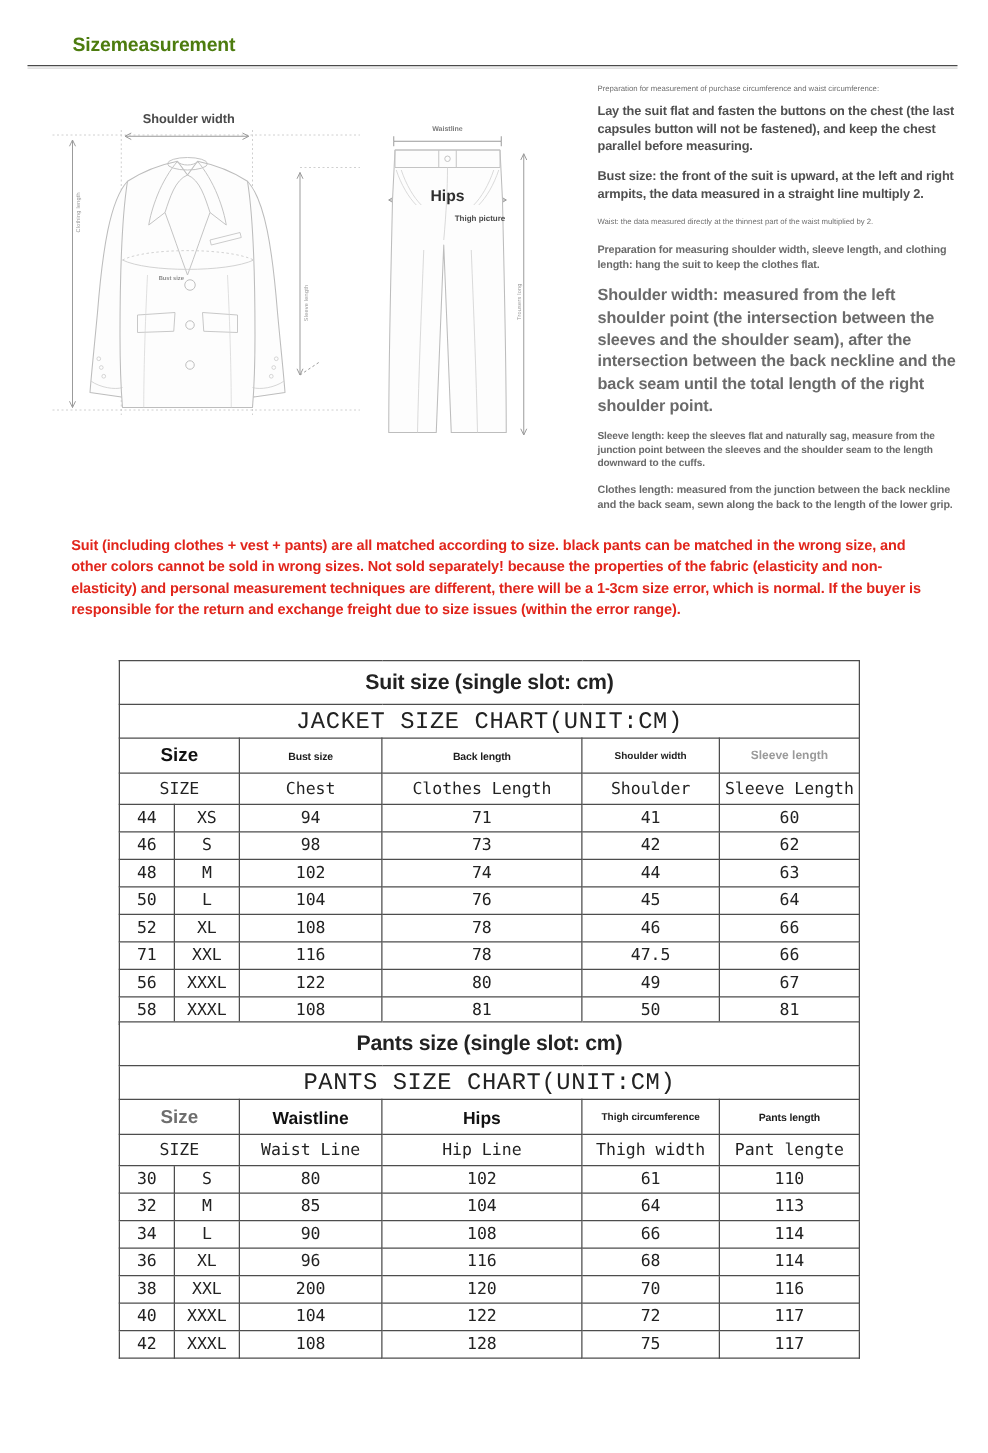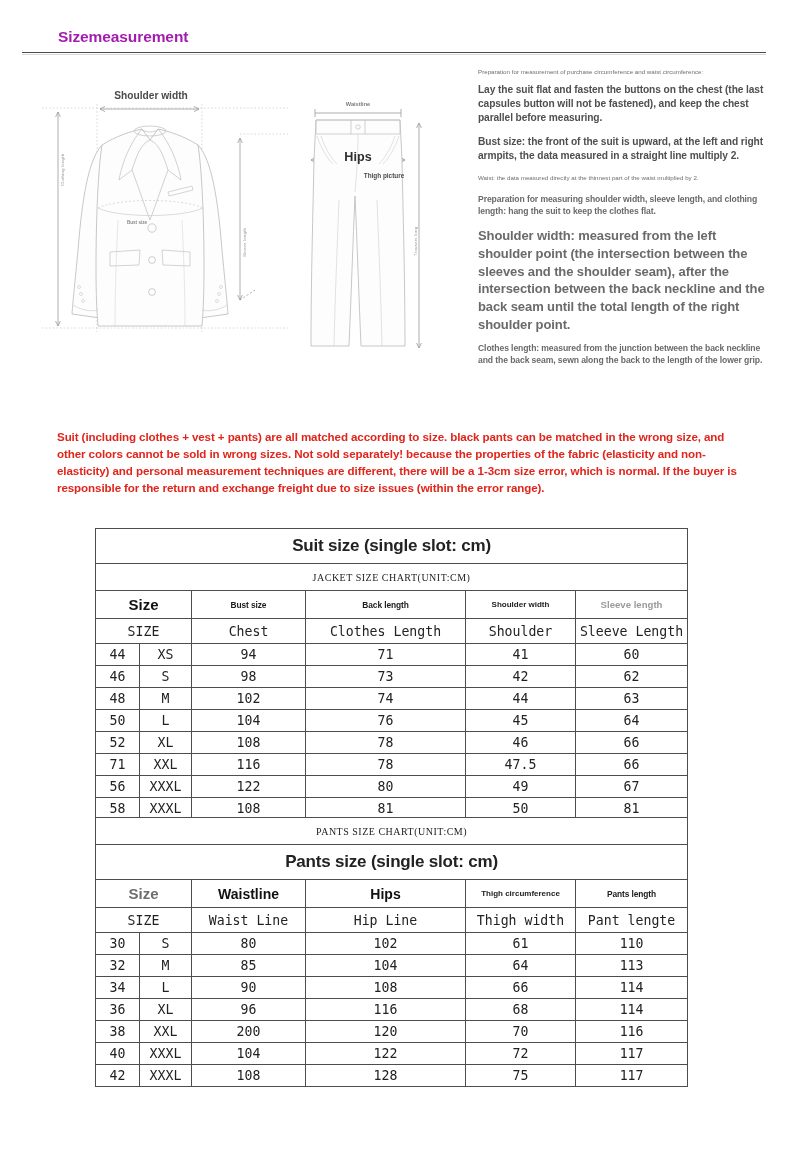--- a/index.html
+++ b/index.html
@@ -19,21 +19,21 @@
   
   #header {
     position: absolute;
     left: 22px;
     top: 28px;
     width: 744px;
   }
   #page-title {
     font-size: 15.5px;
     font-weight: bold;
-    color: #a21caf;
+    color: #4d7c0f;
     letter-spacing: -0.1px;
     padding-left: 36px;
     padding-bottom: 6px;
   }
   #title-rule {
     height: 1px;
     background: #4a4a4a;
     width: 100%;
   }
   #title-rule-2 {
@@ -133,22 +133,22 @@
     color: #222;
   }
   .t-title {
     font-size: 17px;
     font-weight: bold;
     height: 34px;
     color: #1b1b1b;
     letter-spacing: -0.2px;
   }
   .t-sub {
-    font-family: Liberation Serif, serif;
-    font-size: 10px;
+    font-family: Liberation Mono, monospace;
+    font-size: 19px;
     height: 26px;
     color: #2b2b2b;
     letter-spacing: 0.5px;
   }
   .t-head {
     height: 27px;
     font-weight: bold;
   }
   .t-head.size-col { font-size: 15px; color: #6e6e6e; }
   .t-head.size-col.dark { color: #111; }
@@ -336,20 +336,21 @@
   </div>
 </div>
 
 <div id="instructions">
   <div class="ins-small">Preparation for measurement of purchase circumference and waist circumference:</div>
   <div class="ins-big">Lay the suit flat and fasten the buttons on the chest (the last capsules button will not be fastened), and keep the chest parallel before measuring.</div>
   <div class="ins-big">Bust size: the front of the suit is upward, at the left and right armpits, the data measured in a straight line multiply 2.</div>
   <div class="ins-small" style="margin-bottom:12px;">Waist: the data measured directly at the thinnest part of the waist multiplied by 2.</div>
   <div class="ins-mid">Preparation for measuring shoulder width, sleeve length, and clothing length: hang the suit to keep the clothes flat.</div>
   <div class="ins-mid" style="font-size:13px;">Shoulder width: measured from the left shoulder point (the intersection between the sleeves and the shoulder seam), after the intersection between the back neckline and the back seam until the total length of the right shoulder point.</div>
+  <div class="ins-mid" style="font-size:8.1px;">Sleeve length: keep the sleeves flat and naturally sag, measure from the junction point between the sleeves and the shoulder seam to the length downward to the cuffs.</div>
   <div class="ins-mid">Clothes length: measured from the junction between the back neckline and the back seam, sewn along the back to the length of the lower grip.</div>
 </div>
 
 <div id="warning">Suit (including clothes + vest + pants) are all matched according to size. black pants can be matched in the wrong size, and other colors cannot be sold in wrong sizes. Not sold separately! because the properties of the fabric (elasticity and non-elasticity) and personal measurement techniques are different, there will be a 1-3cm size error, which is normal. If the buyer is responsible for the return and exchange freight due to size issues (within the error range).</div>
 
 <table class="sizetable" id="table-suit">
   <colgroup>
     <col class="col-num">
       <col class="col-alpha">
       <col class="col-a">
@@ -449,24 +450,24 @@
   <colgroup>
     <col class="col-num">
       <col class="col-alpha">
       <col class="col-a">
       <col class="col-b">
       <col class="col-c">
       <col class="col-d">
   </colgroup>
   <tbody>
     <tr>
+      <td class="t-title" colspan="6">Pants size (single slot: cm)</td>
+    </tr>
+    <tr>
       <td class="t-sub" colspan="6">PANTS SIZE CHART(UNIT:CM)</td>
-    </tr>
-    <tr>
-      <td class="t-title" colspan="6">Pants size (single slot: cm)</td>
     </tr>
     <tr>
       <td class="t-head size-col" colspan="2">Size</td>
       <td class="t-head med">Waistline</td>
       <td class="t-head med">Hips</td>
       <td class="t-head two-line">Thigh circumference</td>
       <td class="t-head small">Pants length</td>
     </tr>
     <tr>
       <td class="t-sub2" colspan="2">SIZE</td>

